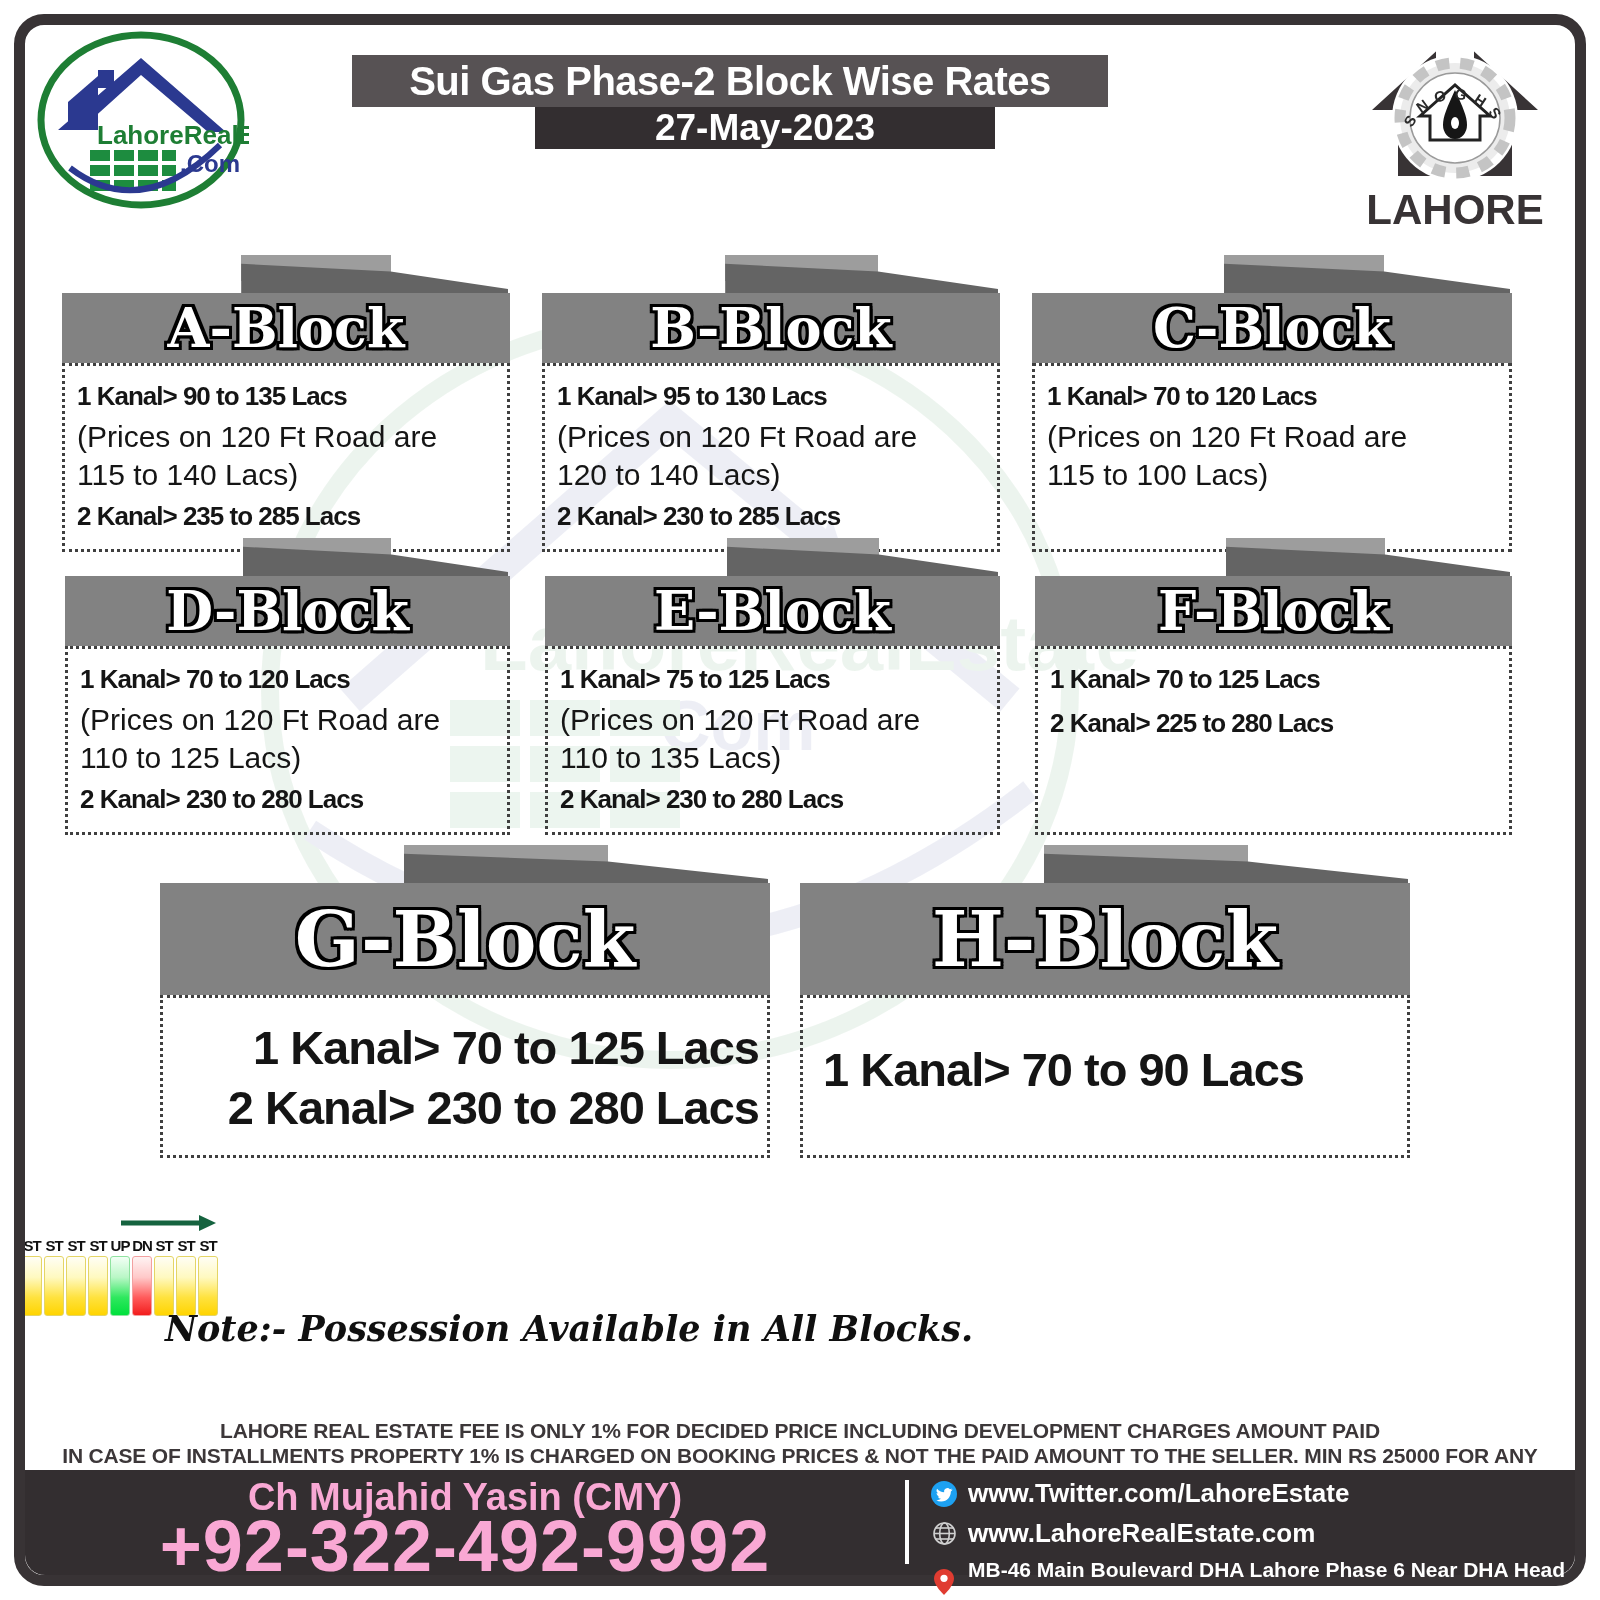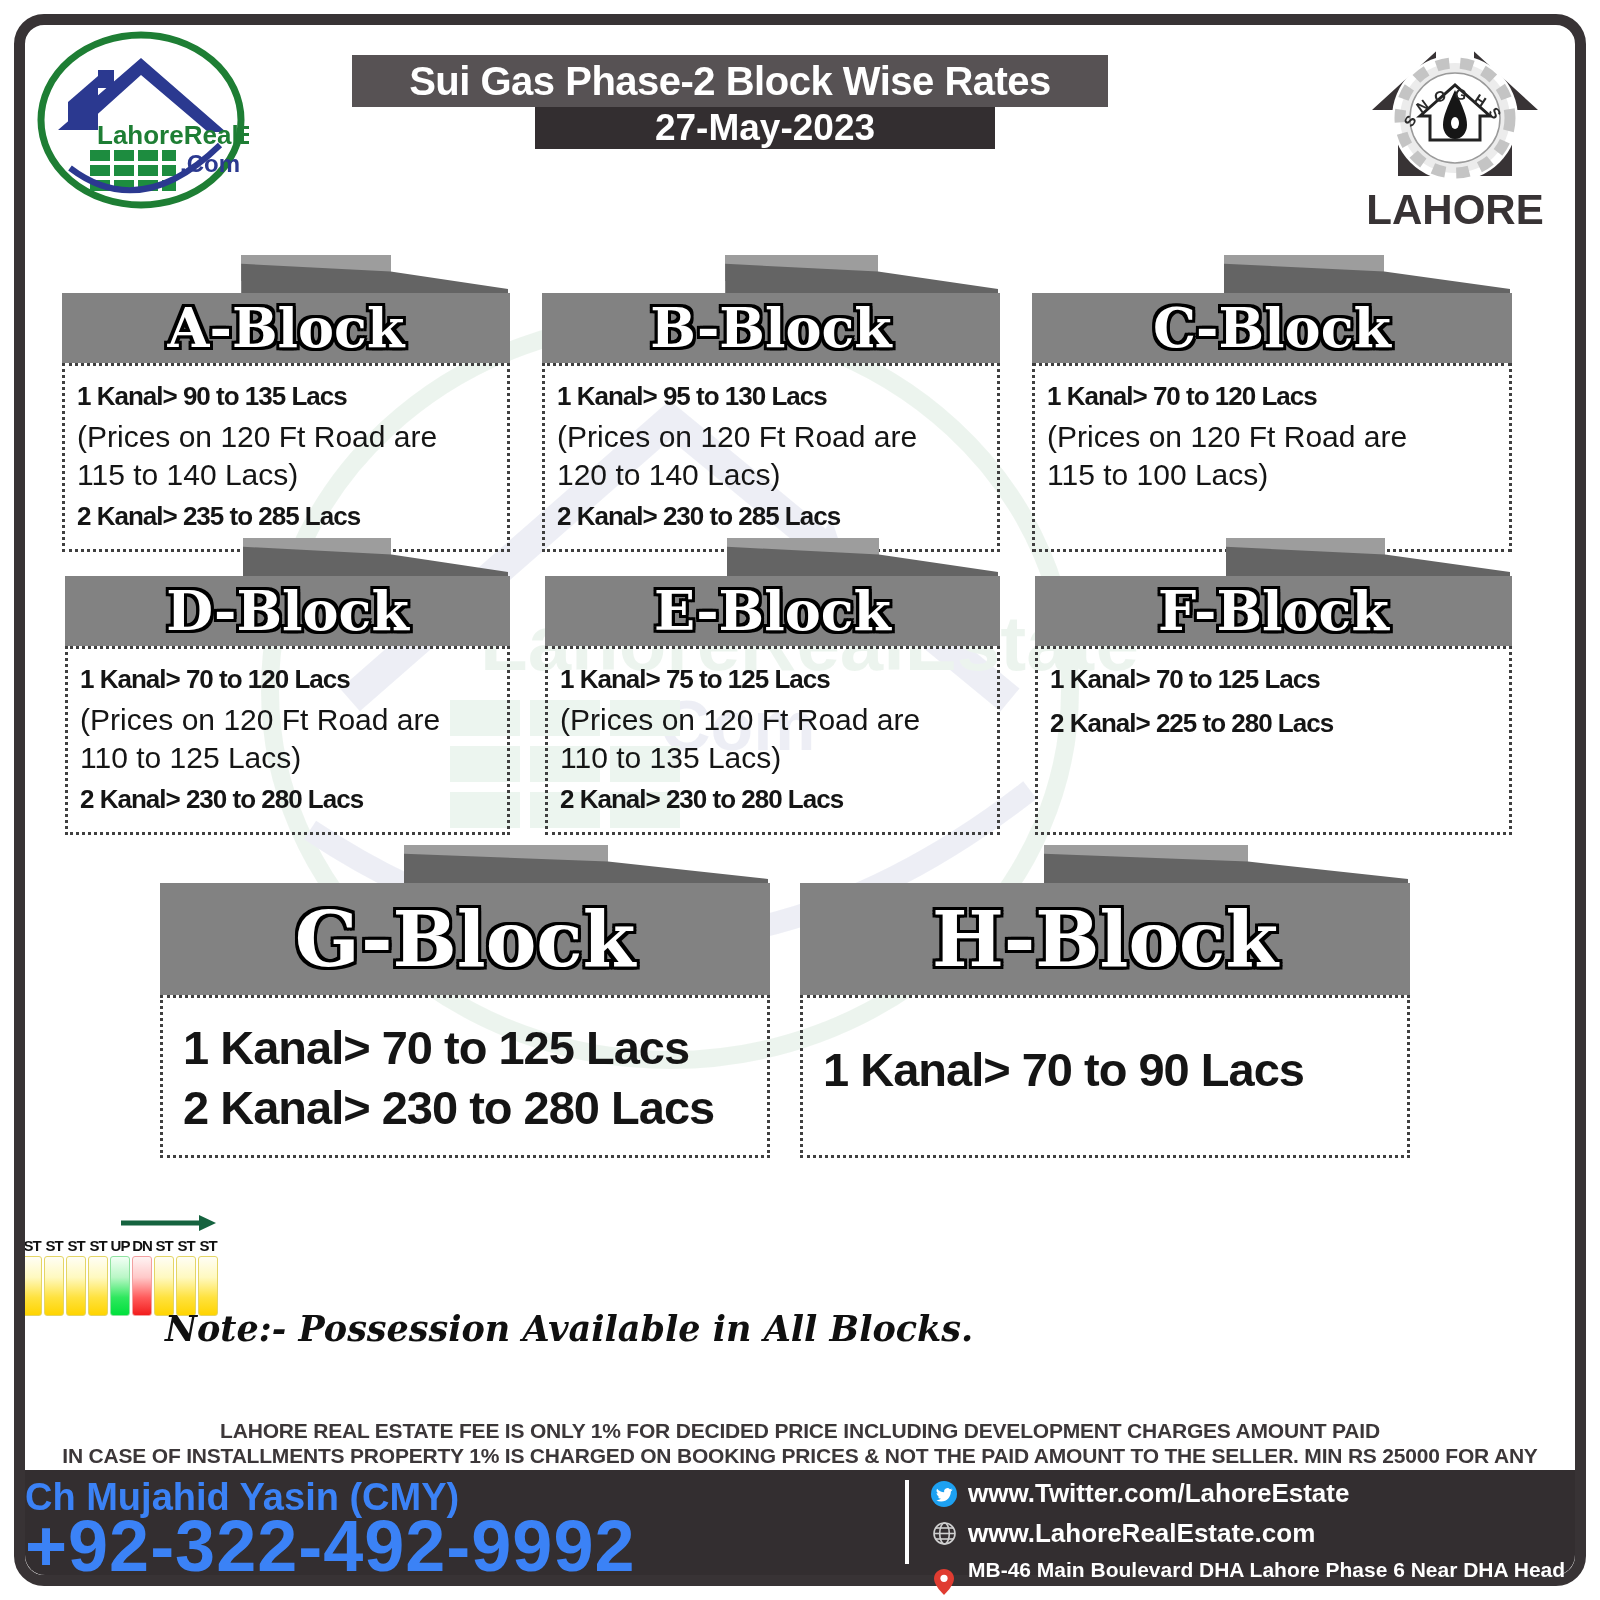--- a/index.html
+++ b/index.html
@@ -20,21 +20,21 @@
   .watermark{position:absolute;left:230px;top:270px;width:940px;height:880px;opacity:0.08;z-index:0;}
 
   
   .block{position:absolute;z-index:2;}
   .block-a{left:62px; top:255px;width:448px;height:297px;}
   .block-b{left:542px;top:255px;width:458px;height:297px;}
   .block-c{left:1032px;top:255px;width:480px;height:297px;}
   .block-d{left:65px; top:538px;width:445px;height:297px;}
   .block-e{left:545px;top:538px;width:455px;height:297px;}
   .block-f{left:1035px;top:538px;width:477px;height:297px;}
-  .block-g{left:160px;top:845px;width:610px;height:313px;}
+  .block-g{left:160px;top:845px;width:610px;height:313px;text-align:right;}
   .block-h{left:800px;top:845px;width:610px;height:313px;}
 
   .ribbon{position:absolute;top:0;left:40%;right:2px;height:38px;}
   .rib-light{position:absolute;left:0;top:0;width:56%;height:26px;background:#9d9d9d;}
   .rib-dark{position:absolute;left:0;top:6px;right:0;bottom:-3px;background:#646464;
      clip-path:polygon(0 8%,56% 30%,100% 80%,100% 100%,0 100%);}
 
   .bhead{position:absolute;top:38px;left:0;right:0;height:70px;background:#828282;
      display:flex;align-items:center;justify-content:center;}
   .bhead span{font-family:"DejaVu Serif",serif;font-weight:bold;font-size:54px;color:#fff;
@@ -65,21 +65,21 @@
 
   
   .note{position:absolute;left:165px;top:1308px;font-family:"DejaVu Serif",serif;font-style:italic;
      font-weight:bold;font-size:35px;color:#101010;z-index:2;}
   .disclaimer{position:absolute;left:40px;right:40px;top:1394px;text-align:center;z-index:2;margin-top:24px;}
   .disclaimer div{font-size:21px;line-height:25px;font-weight:bold;color:#3c3739;letter-spacing:-0.2px;}
 
   
   .footer{position:absolute;left:25px;right:25px;top:1470px;height:105px;background:#332e30;
      border-radius:0 0 20px 20px;z-index:6;}
-  .f-left{position:absolute;left:0;top:6px;width:880px;text-align:left;color:#3b82f6;}
+  .f-left{position:absolute;left:0;top:6px;width:880px;text-align:center;color:#f9a8d4;}
   .f-name{font-size:38px;font-weight:bold;line-height:42px;}
   .f-phone{font-size:72px;font-weight:bold;line-height:56px;letter-spacing:1px;}
   .f-div{position:absolute;left:880px;top:10px;width:4px;height:84px;background:#fff;}
   .f-right{position:absolute;left:905px;top:8px;right:8px;display:flex;flex-direction:column;gap:9px;}
   .f-row{display:flex;align-items:center;gap:10px;color:#fff;font-weight:bold;}
   .f-row .txt1{font-size:26px;}
   .f-row .txt3{font-size:21px;}
   .icon-badge{width:28px;height:28px;flex:0 0 28px;display:flex;align-items:center;justify-content:center;}
 </style>
 </head>

